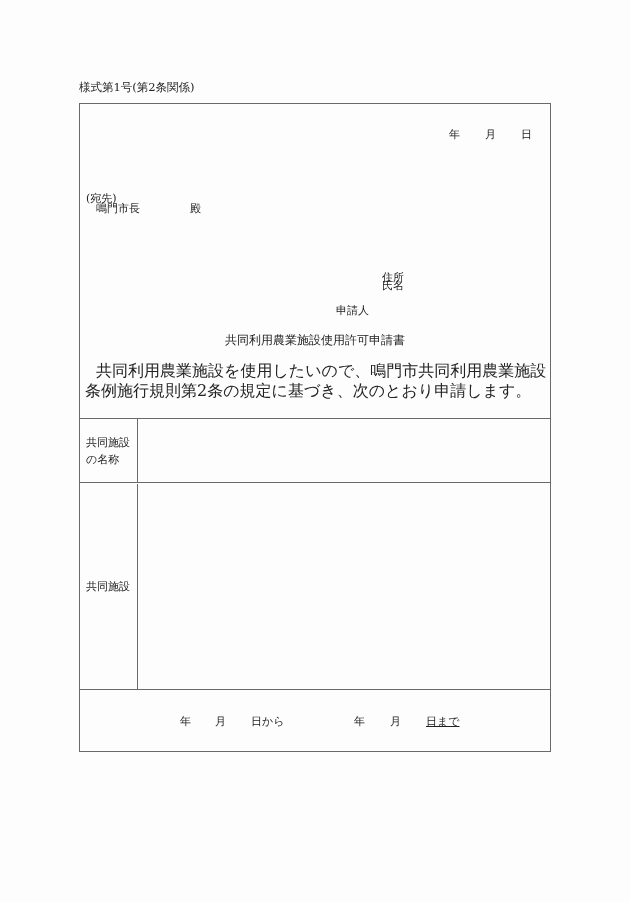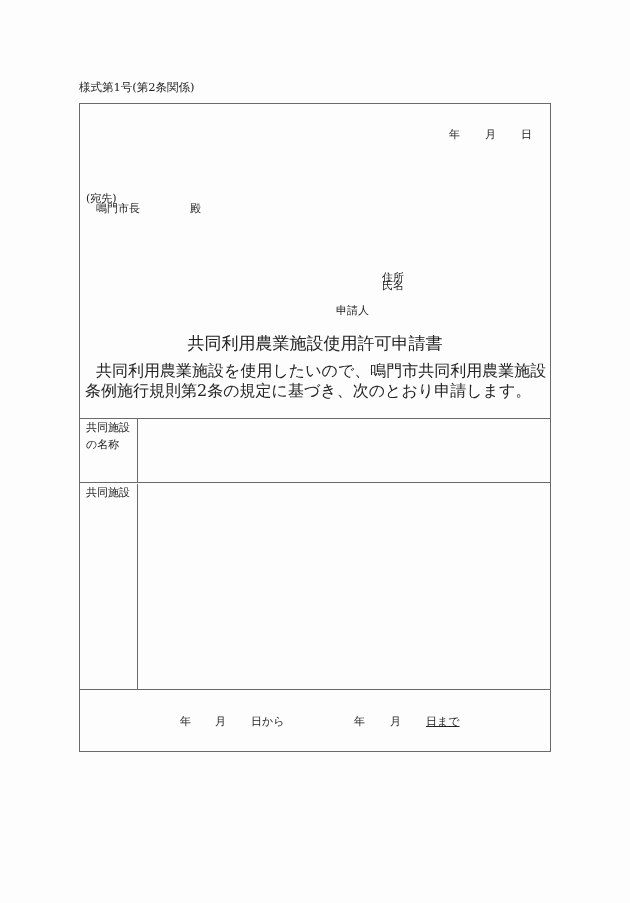--- a/index.html
+++ b/index.html
@@ -83,21 +83,21 @@
       position: absolute;
       left: 302px;
       top: 174px;
     }
     .doc-title {
       position: absolute;
       left: 0;
       width: 470px;
       top: 228px;
       text-align: center;
-      font-size: 17px;
+      font-size: 12px;
     }
     .body-text {
       position: absolute;
       left: 5px;
       top: 257px;
       width: 462px;
       line-height: 20px;
       text-indent: 11px;
       font-size: 16px;
     }
@@ -109,21 +109,21 @@
     }
     .row.last { border-bottom: none; }
     .row-label {
       position: absolute;
       left: 0;
       top: 0;
       width: 58px;
       height: 100%;
       border-right: 1.5px solid #6a6a6a;
       display: flex;
-      align-items: flex-start;
+      align-items: center;
       padding-left: 6px;
       box-sizing: border-box;
       line-height: 17px;
     }
     .row-value {
       position: absolute;
       left: 60px;
       top: 0;
       right: 0;
       height: 100%;

